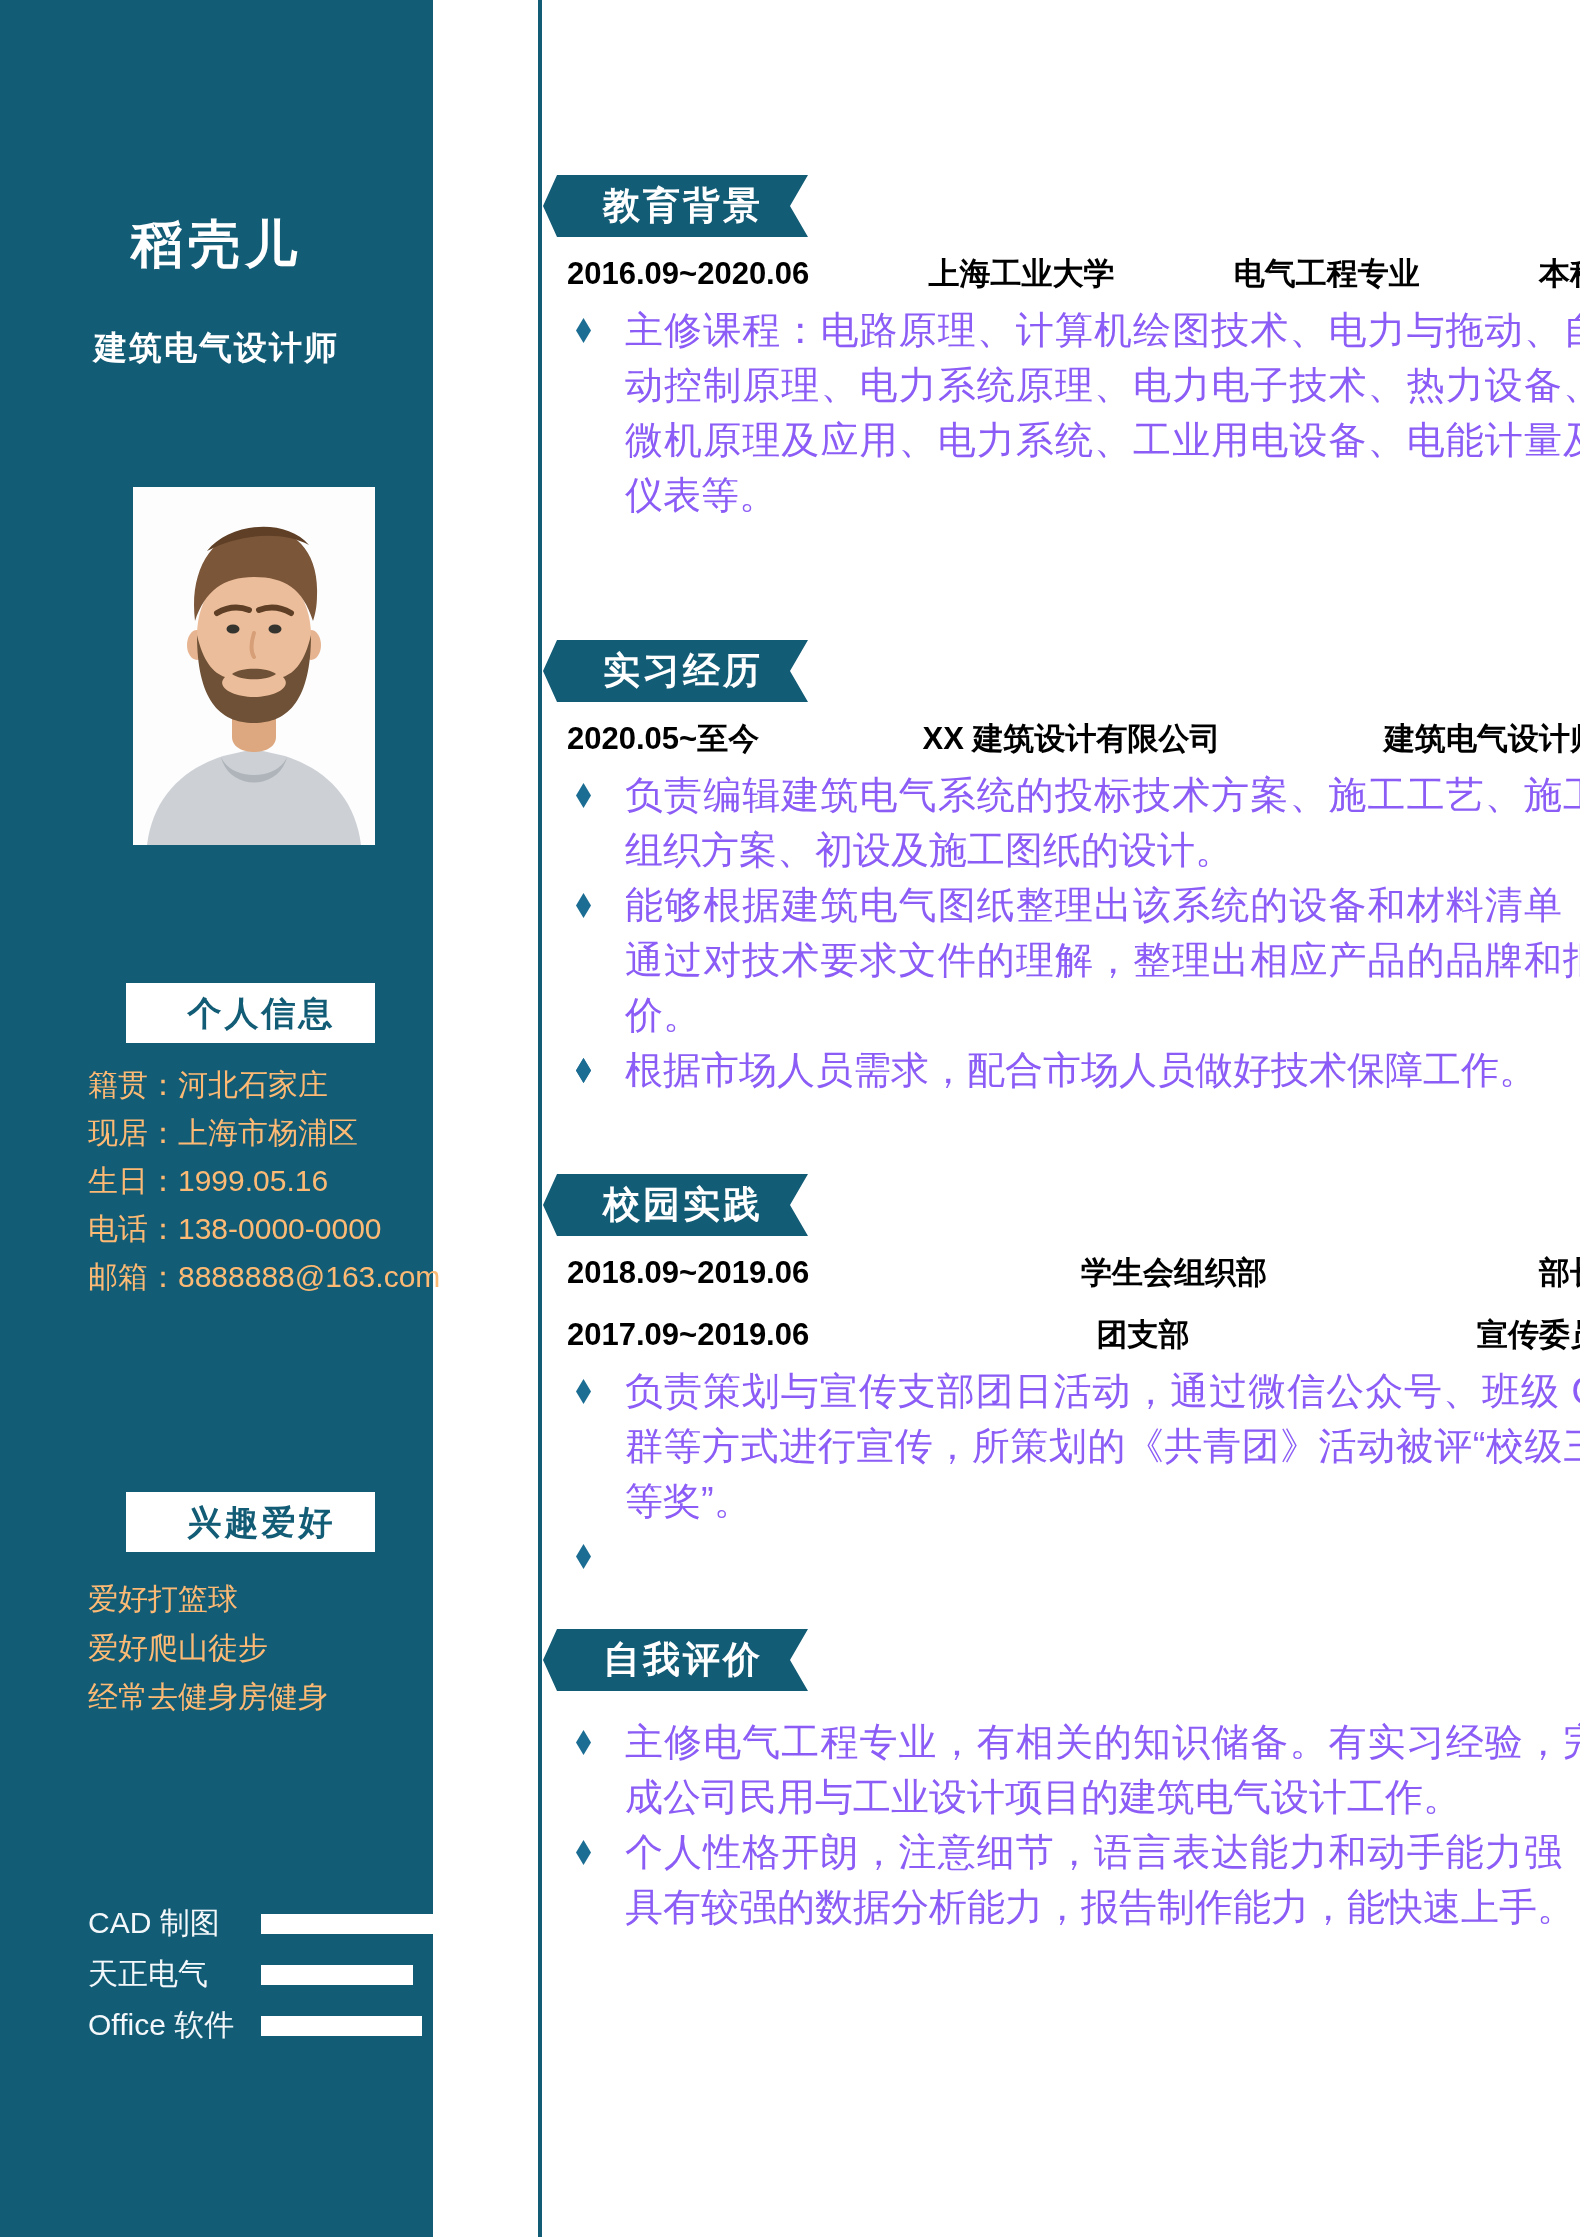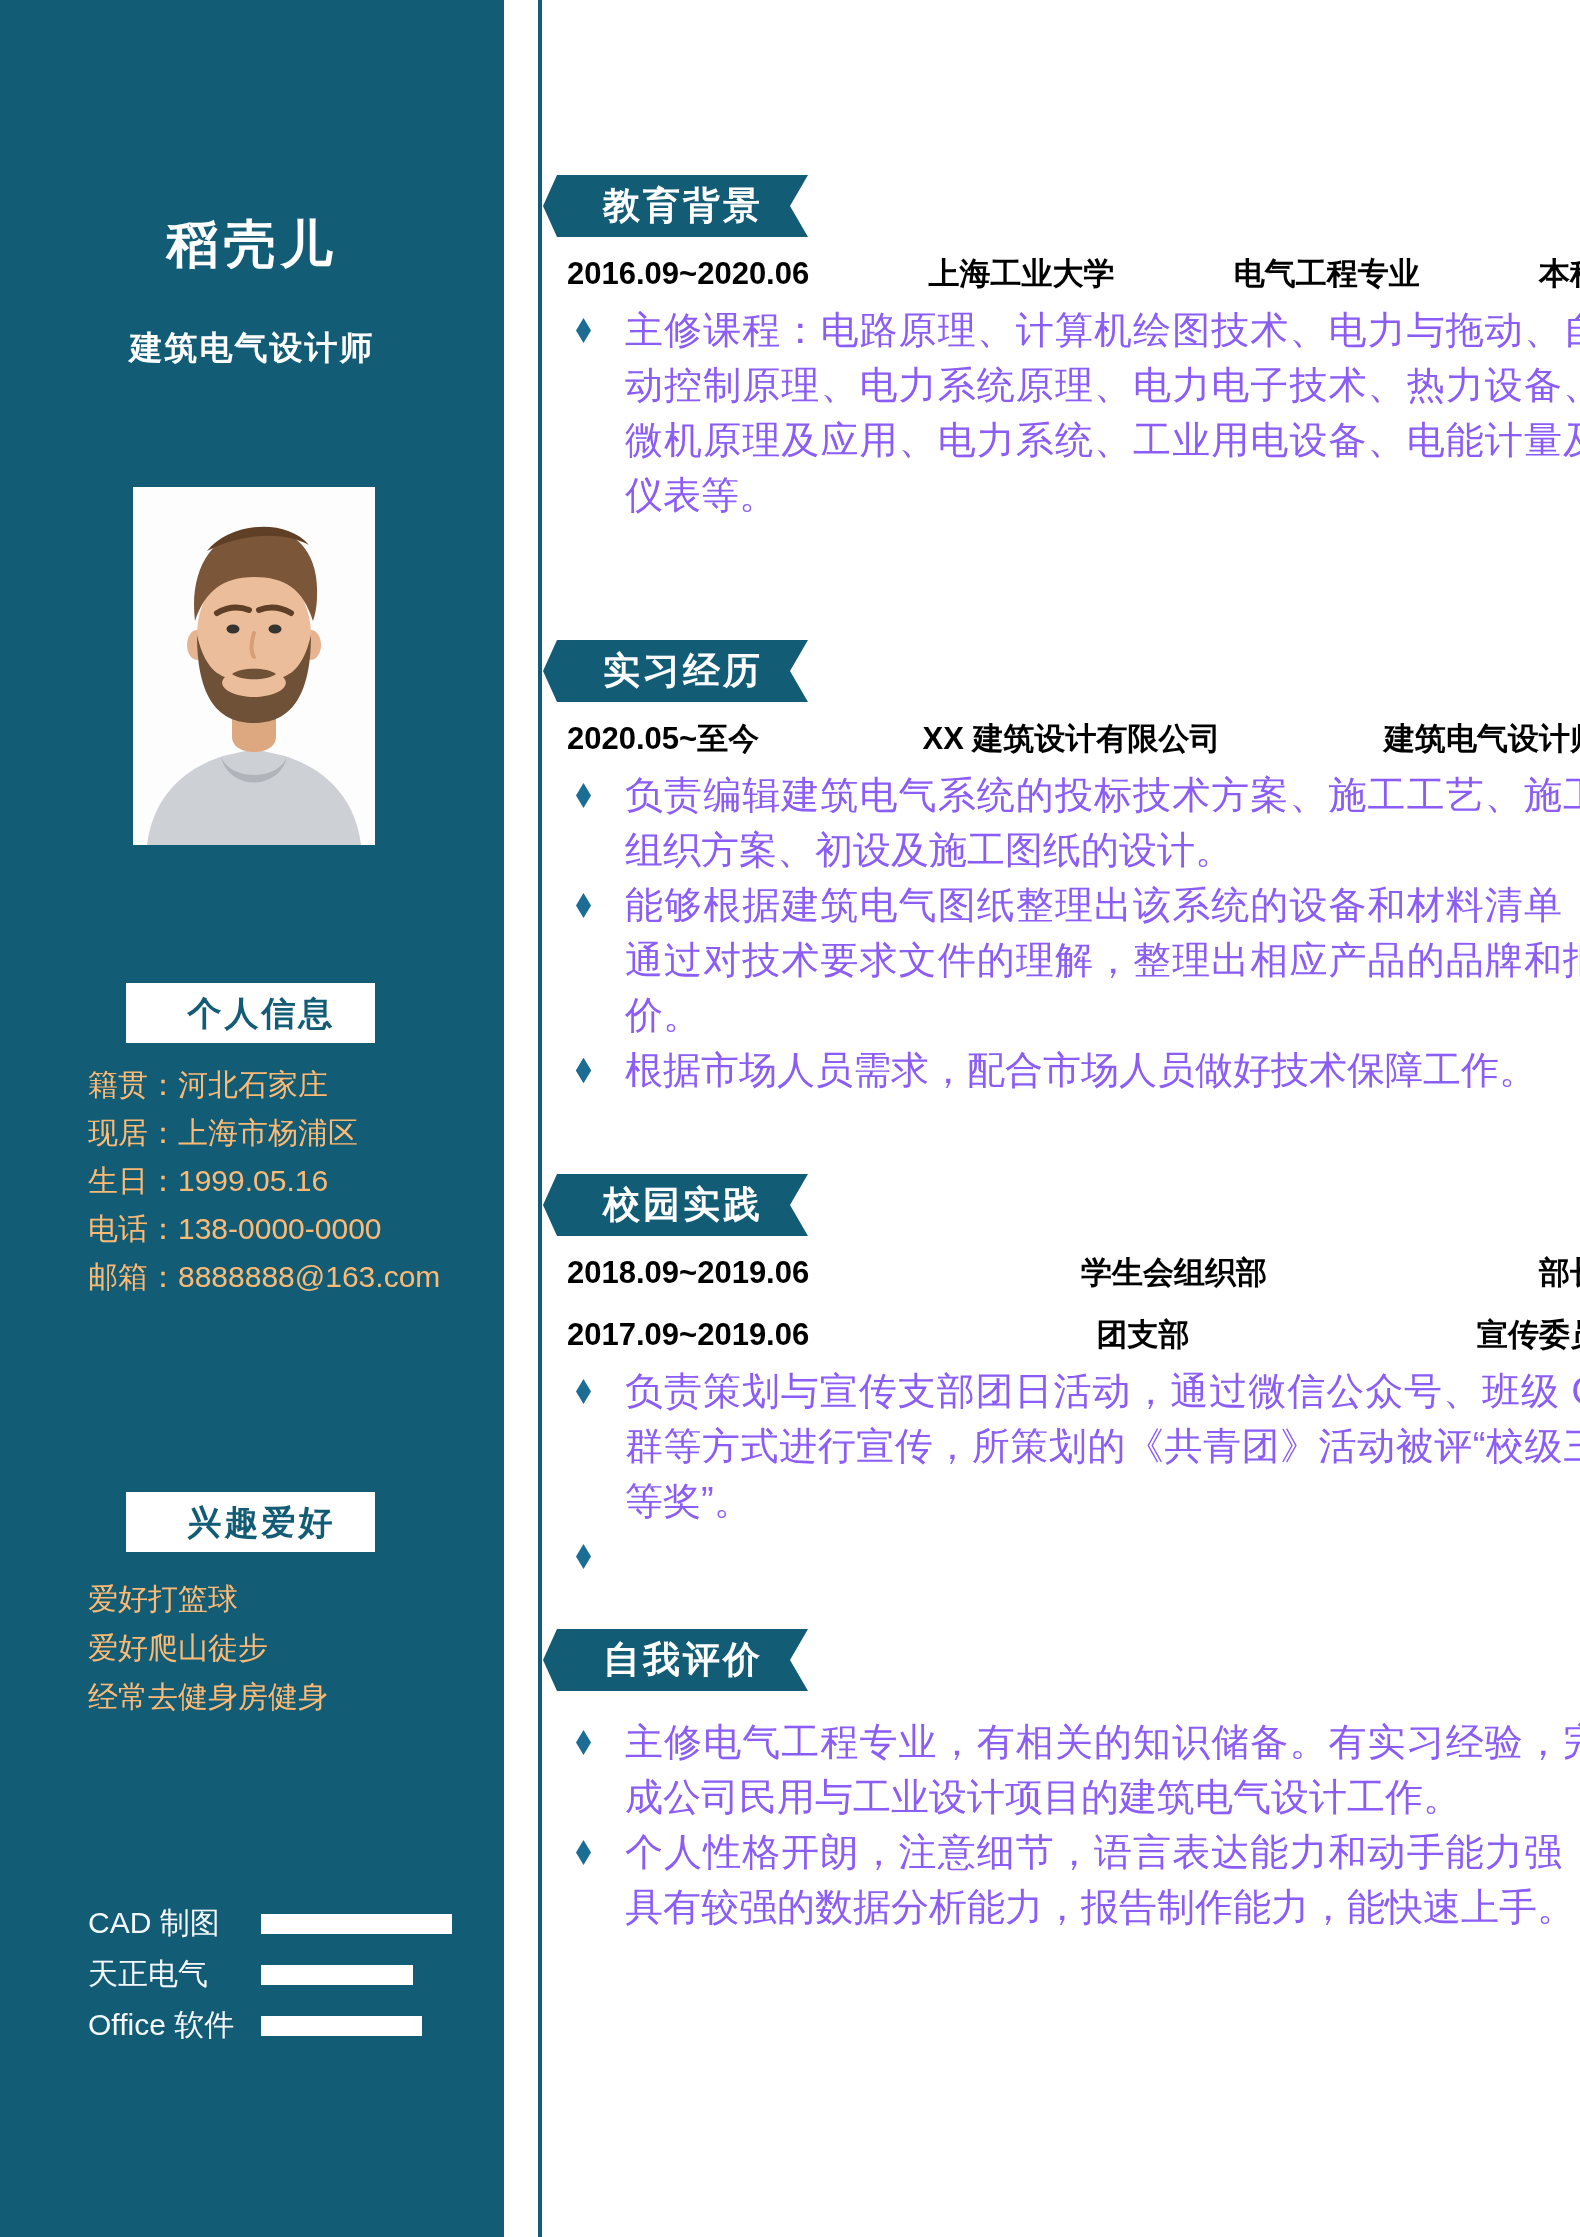--- a/index.html
+++ b/index.html
@@ -1,20 +1,20 @@
 <!DOCTYPE html>
 <html><head>
 <meta charset="utf-8">
 <style>
   html,body{margin:0;padding:0;background:#ffffff;}
   body{font-family:"Liberation Sans","DejaVu Sans",sans-serif;}
   .page{position:relative;width:1580px;height:2237px;background:#ffffff;overflow:hidden;}
 
   
-  .sidebar{position:absolute;left:0;top:0;width:504px;height:2237px;background:#135C76;}
+  .sidebar{position:absolute;left:0;top:0;width:433px;height:2237px;background:#135C76;}
   .divider{position:absolute;left:538px;top:0;width:4px;height:2237px;background:#135C76;}
   .name{position:absolute;left:0;top:204px;width:100%;text-align:center;color:#fff;
         font-size:52px;font-weight:bold;letter-spacing:5px;line-height:80px;}
   .subtitle{position:absolute;left:0;top:324px;width:100%;text-align:center;color:#fff;
         font-size:33px;font-weight:bold;letter-spacing:2px;line-height:48px;}
   .photo{position:absolute;left:133px;top:487px;width:242px;height:358px;background:#fff;overflow:hidden;}
   .photo svg{display:block;}
   .side-head{position:absolute;left:126px;width:249px;height:60px;background:#ffffff;color:#135C76;
         font-size:34px;font-weight:bold;letter-spacing:3px;line-height:60px;text-align:center;text-indent:22px;box-sizing:border-box;}
   .side-head.info{top:983px;}

